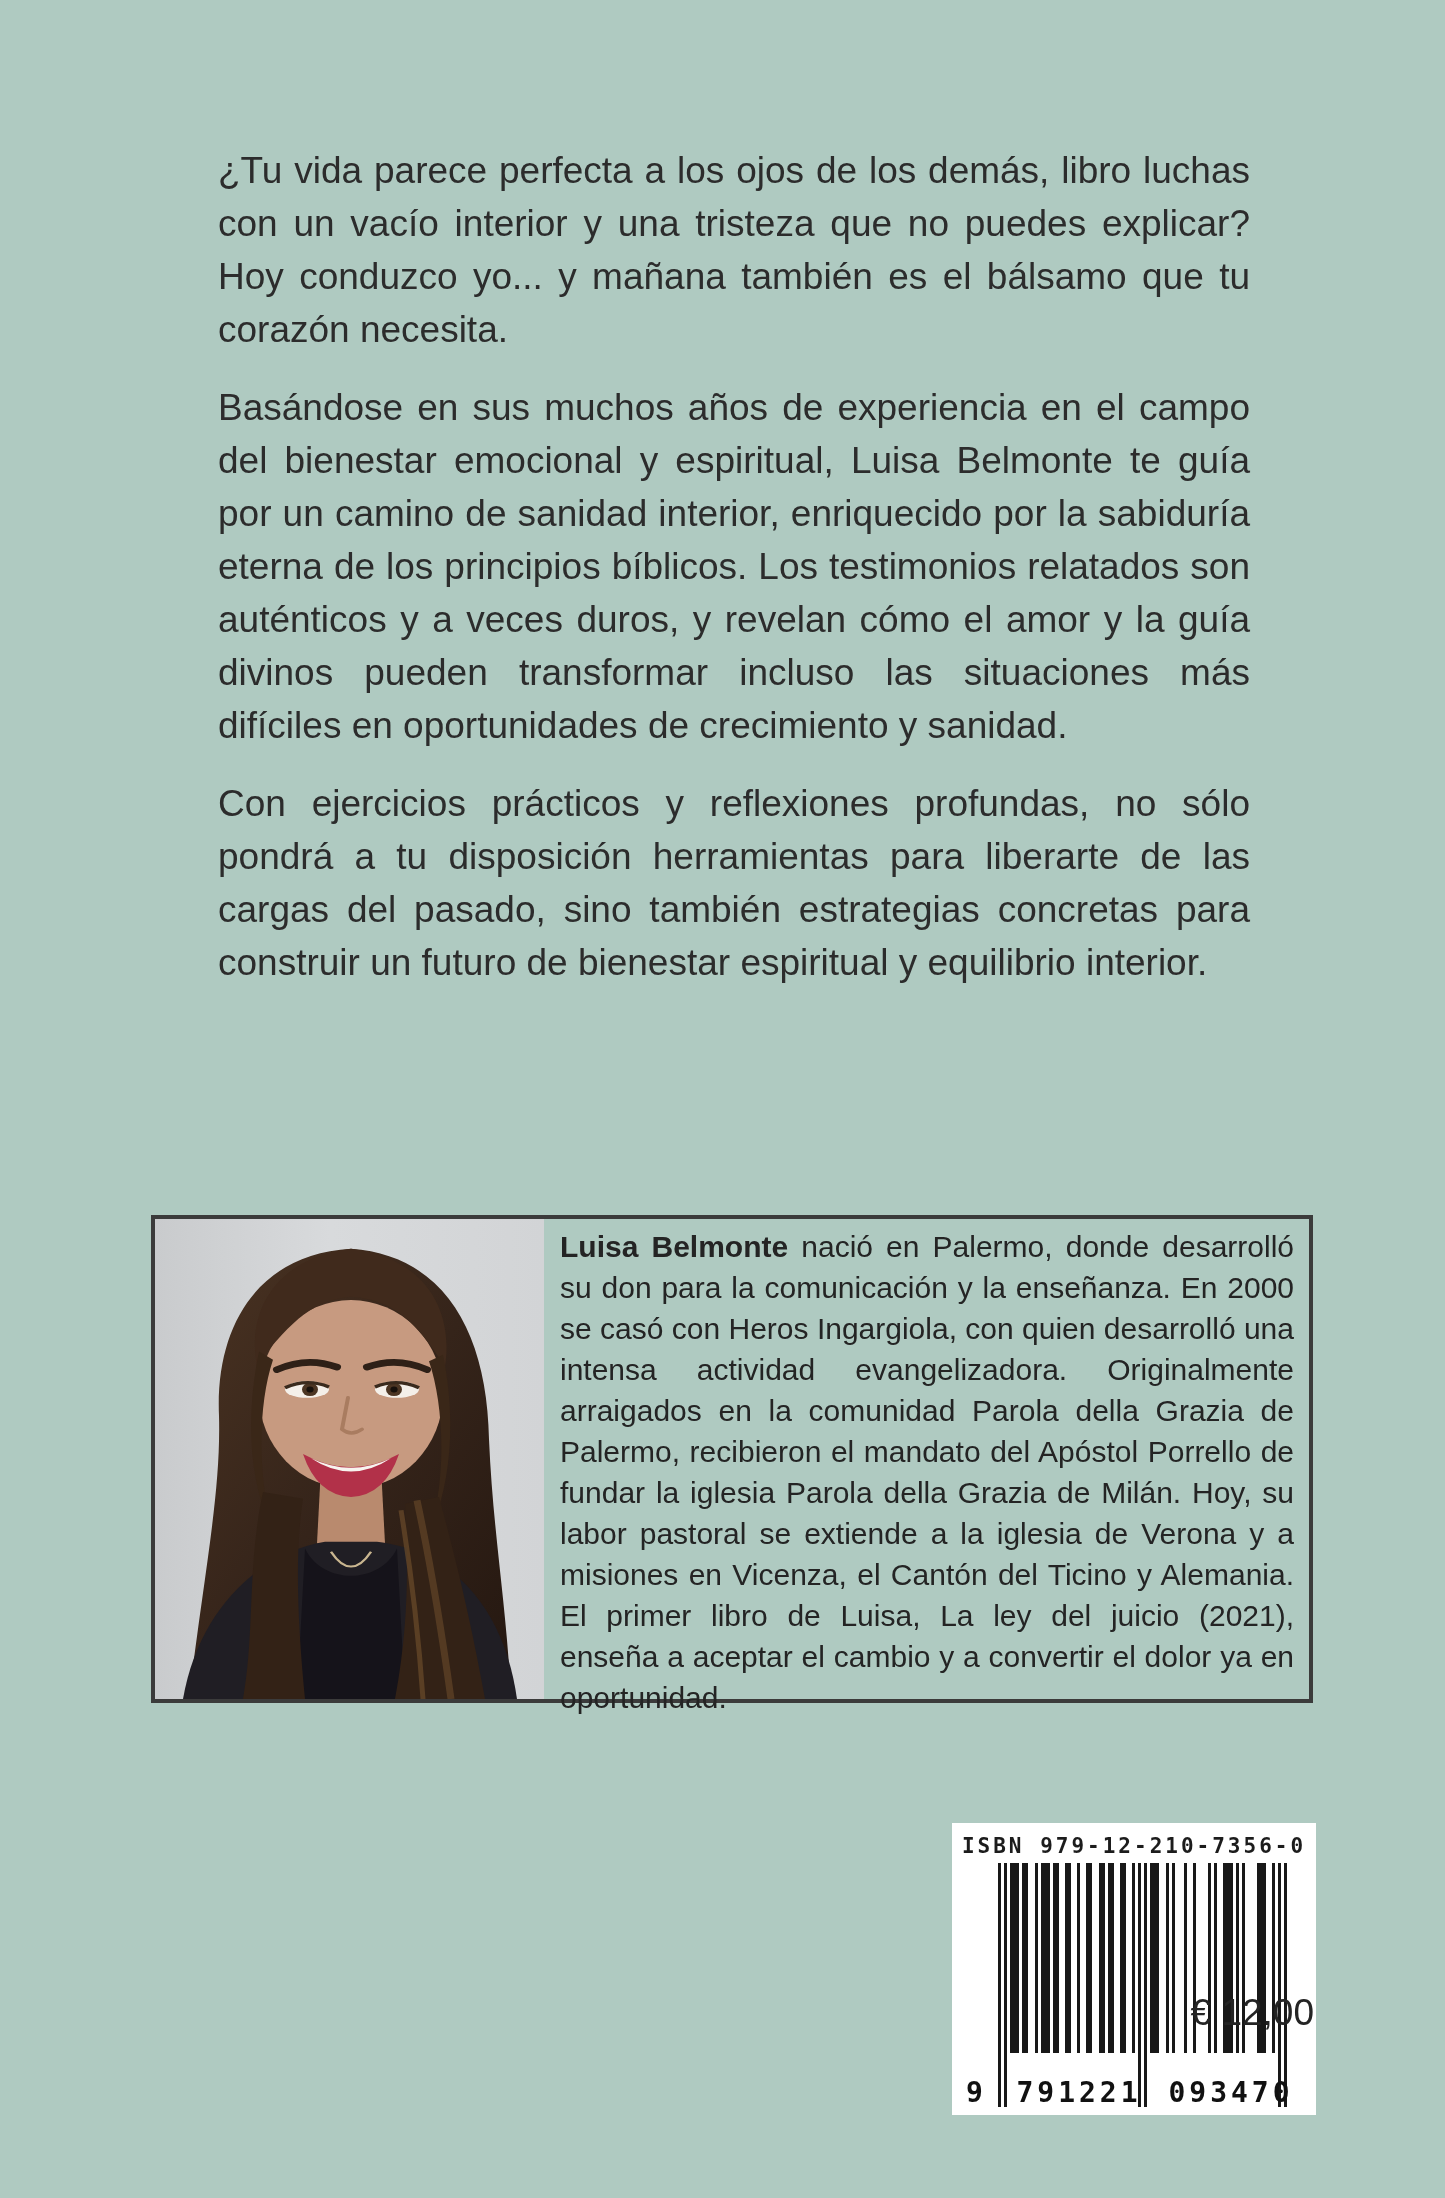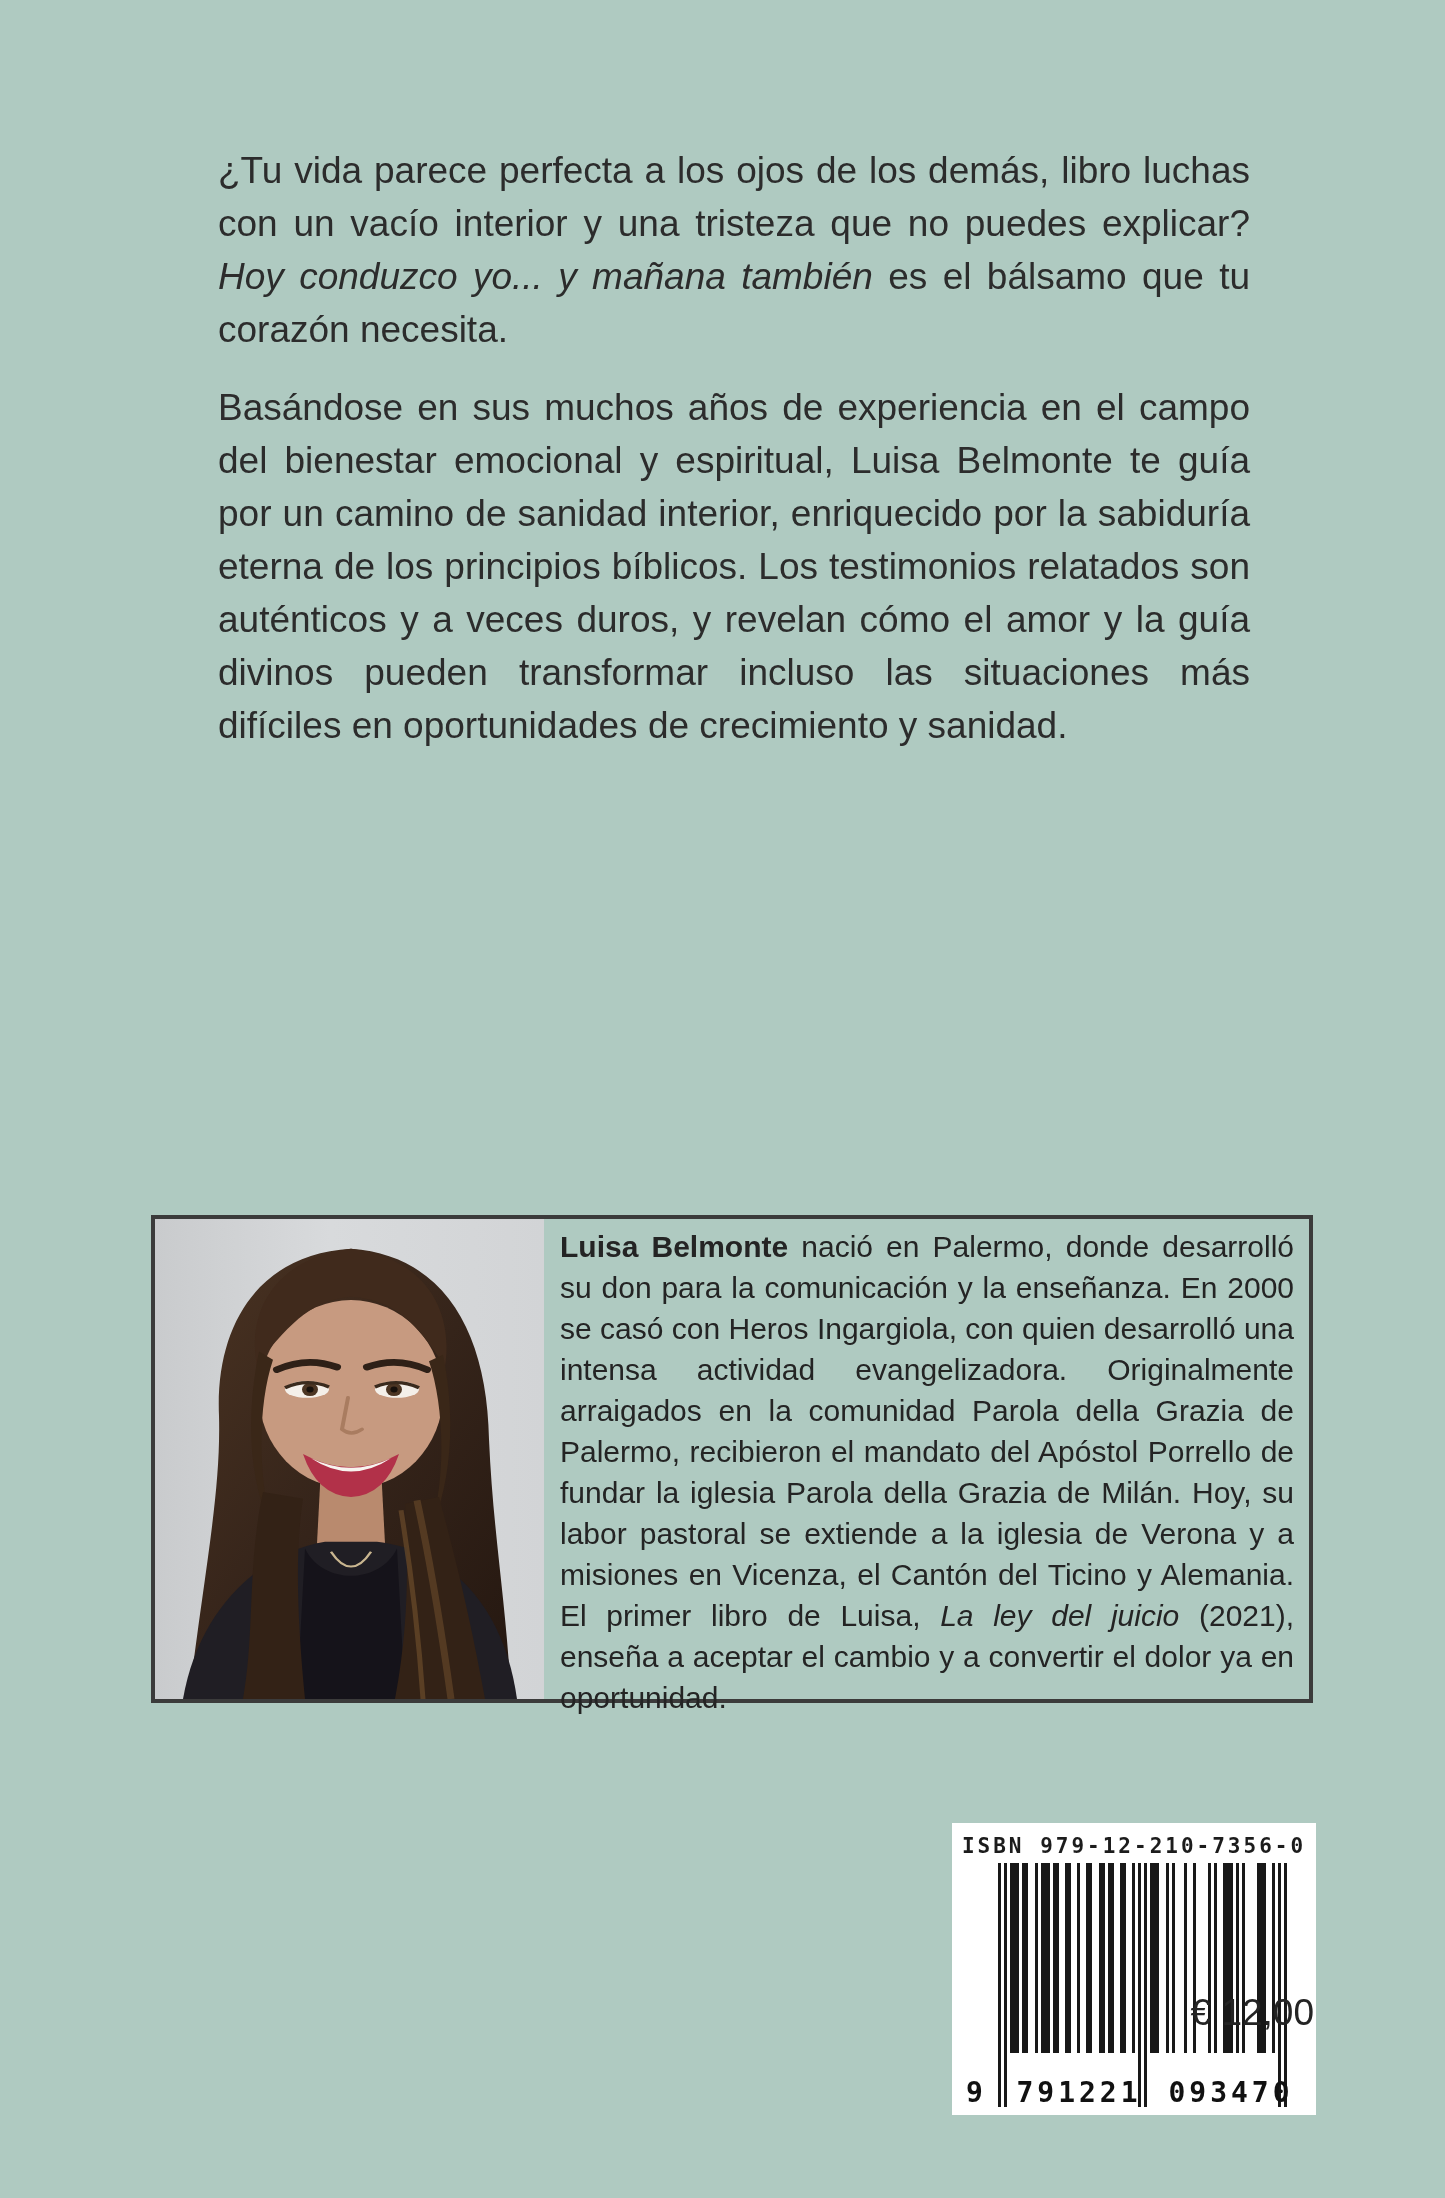--- a/index.html
+++ b/index.html
@@ -10,21 +10,21 @@
     -webkit-font-smoothing:antialiased;
   }
   
   .synopsis{position:absolute;left:218px;top:144px;width:1032px;}
   .synopsis p{
     margin:0 0 25px 0;
     font-size:37px;line-height:53px;
     color:#2c2c2c;text-align:justify;
   }
   .synopsis p:last-child{margin-bottom:0;}
-  .seg-i{font-style:italic;}
+  .seg-i{}
   .seg-b{font-weight:bold;}
   
   .author-box{
     position:absolute;left:151px;top:1215px;width:1162px;height:488px;
     box-sizing:border-box;border:4px solid #3b3b3b;
     display:flex;align-items:stretch;
   }
   .photo{width:389px;flex:none;height:100%;background:#d5d7d9;overflow:hidden;}
   .photo svg{display:block;width:100%;height:100%;}
   .bio{
@@ -61,20 +61,21 @@
     position:absolute;left:952px;top:1992px;width:362px;
     text-align:right;font-size:37px;color:#242424;
   }
 </style>
 </head>
 <body>
 
 <section class="synopsis">
   <p><span>¿Tu vida parece perfecta a los ojos de los demás, libro luchas con un vacío interior y una tristeza que no puedes explicar? </span><span class="seg-i">Hoy conduzco yo... y mañana también</span><span> es el bálsamo que tu corazón necesita.</span></p>
   <p>Basándose en sus muchos años de experiencia en el campo del bienestar emocional y espiritual, Luisa Belmonte te guía por un camino de sanidad interior, enriquecido por la sabiduría eterna de los principios bíblicos. Los testimonios relatados son auténticos y a veces duros, y revelan cómo el amor y la guía divinos pueden transformar incluso las situaciones más difíciles en oportunidades de crecimiento y sanidad.</p>
+  <p>Con ejercicios prácticos y reflexiones profundas, no sólo pondrá a tu disposición herramientas para liberarte de las cargas del pasado, sino también estrategias concretas para construir un futuro de bienestar espiritual y equilibrio interior.</p>
 </section>
 
 <section class="author-box">
   <div class="photo">
     <svg viewBox="0 0 389 580" preserveAspectRatio="none">
       <defs>
         <linearGradient id="bgGrad" x1="0" y1="0" x2="1" y2="0">
           <stop offset="0" stop-color="#c9cbcd"></stop>
           <stop offset="0.45" stop-color="#d8dadc"></stop>
           <stop offset="1" stop-color="#d2d4d6"></stop>

